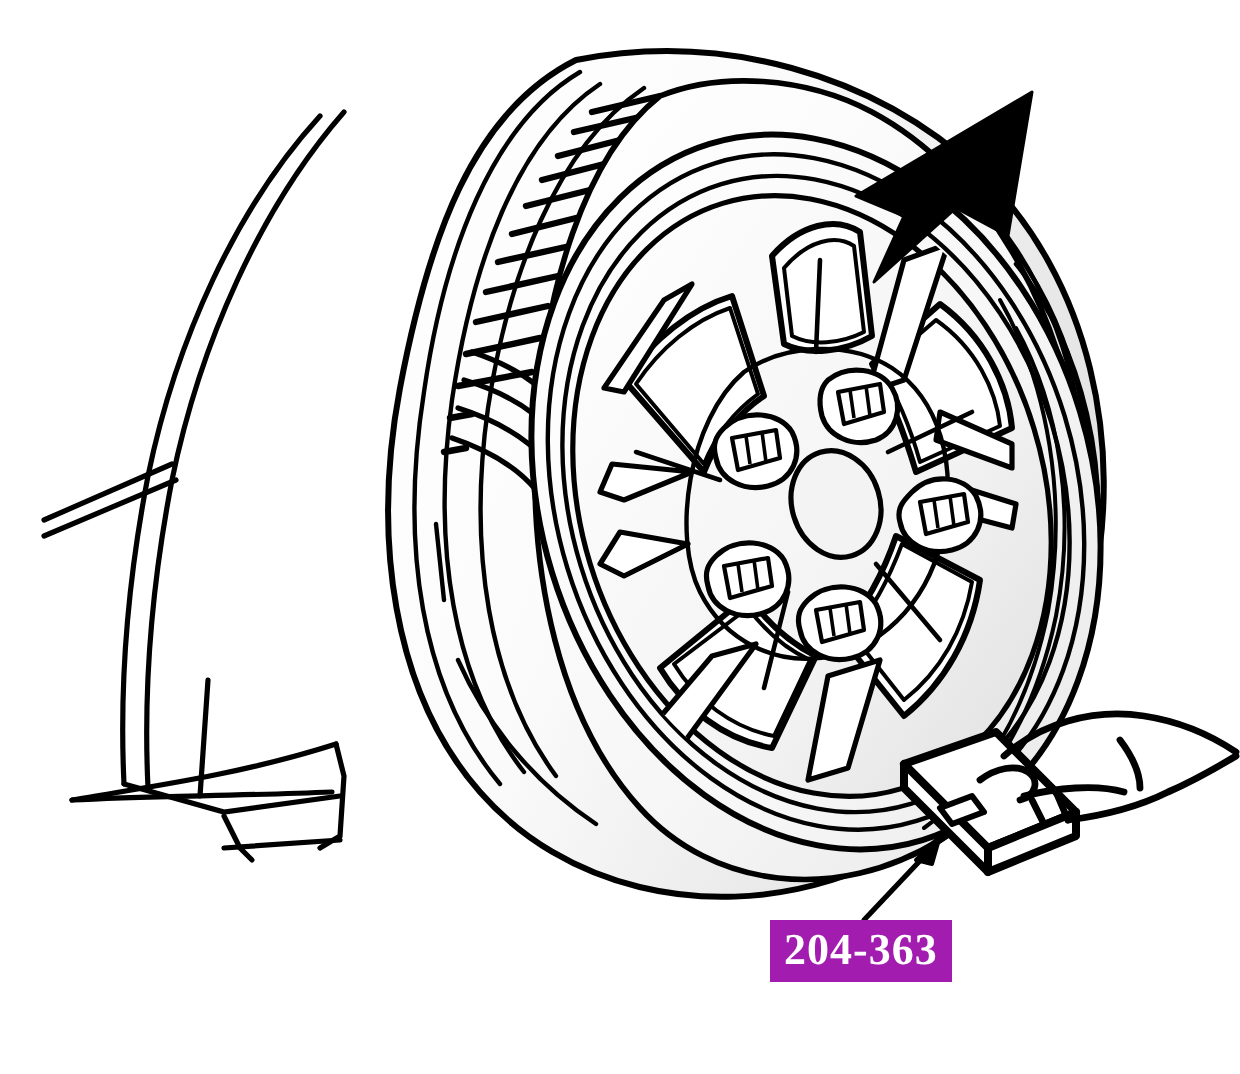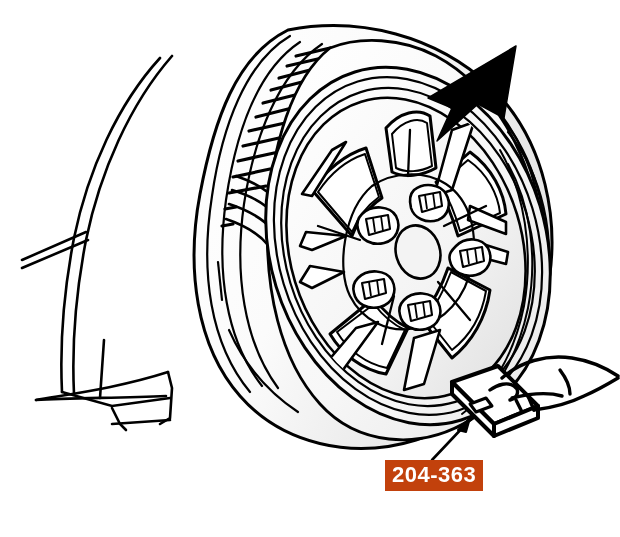--- a/index.html
+++ b/index.html
@@ -18,23 +18,23 @@
     background: #ffffff;
     overflow: hidden;
   }
   #figure-svg {
     display: block;
     width: 620px;
     height: 537px;
   }
   .callout-label {
     position: absolute;
-    background: #c2410c;
+    background: #a21caf;
     color: #ffffff;
-    font-family: Liberation Sans, sans-serif;
+    font-family: Liberation Serif, serif;
     font-size: 22px;
     font-weight: bold;
     letter-spacing: 0.5px;
     line-height: 28px;
     text-align: center;
     padding: 1px 7px 2px 7px;
     white-space: nowrap;
   }
 </style>
 </head>

